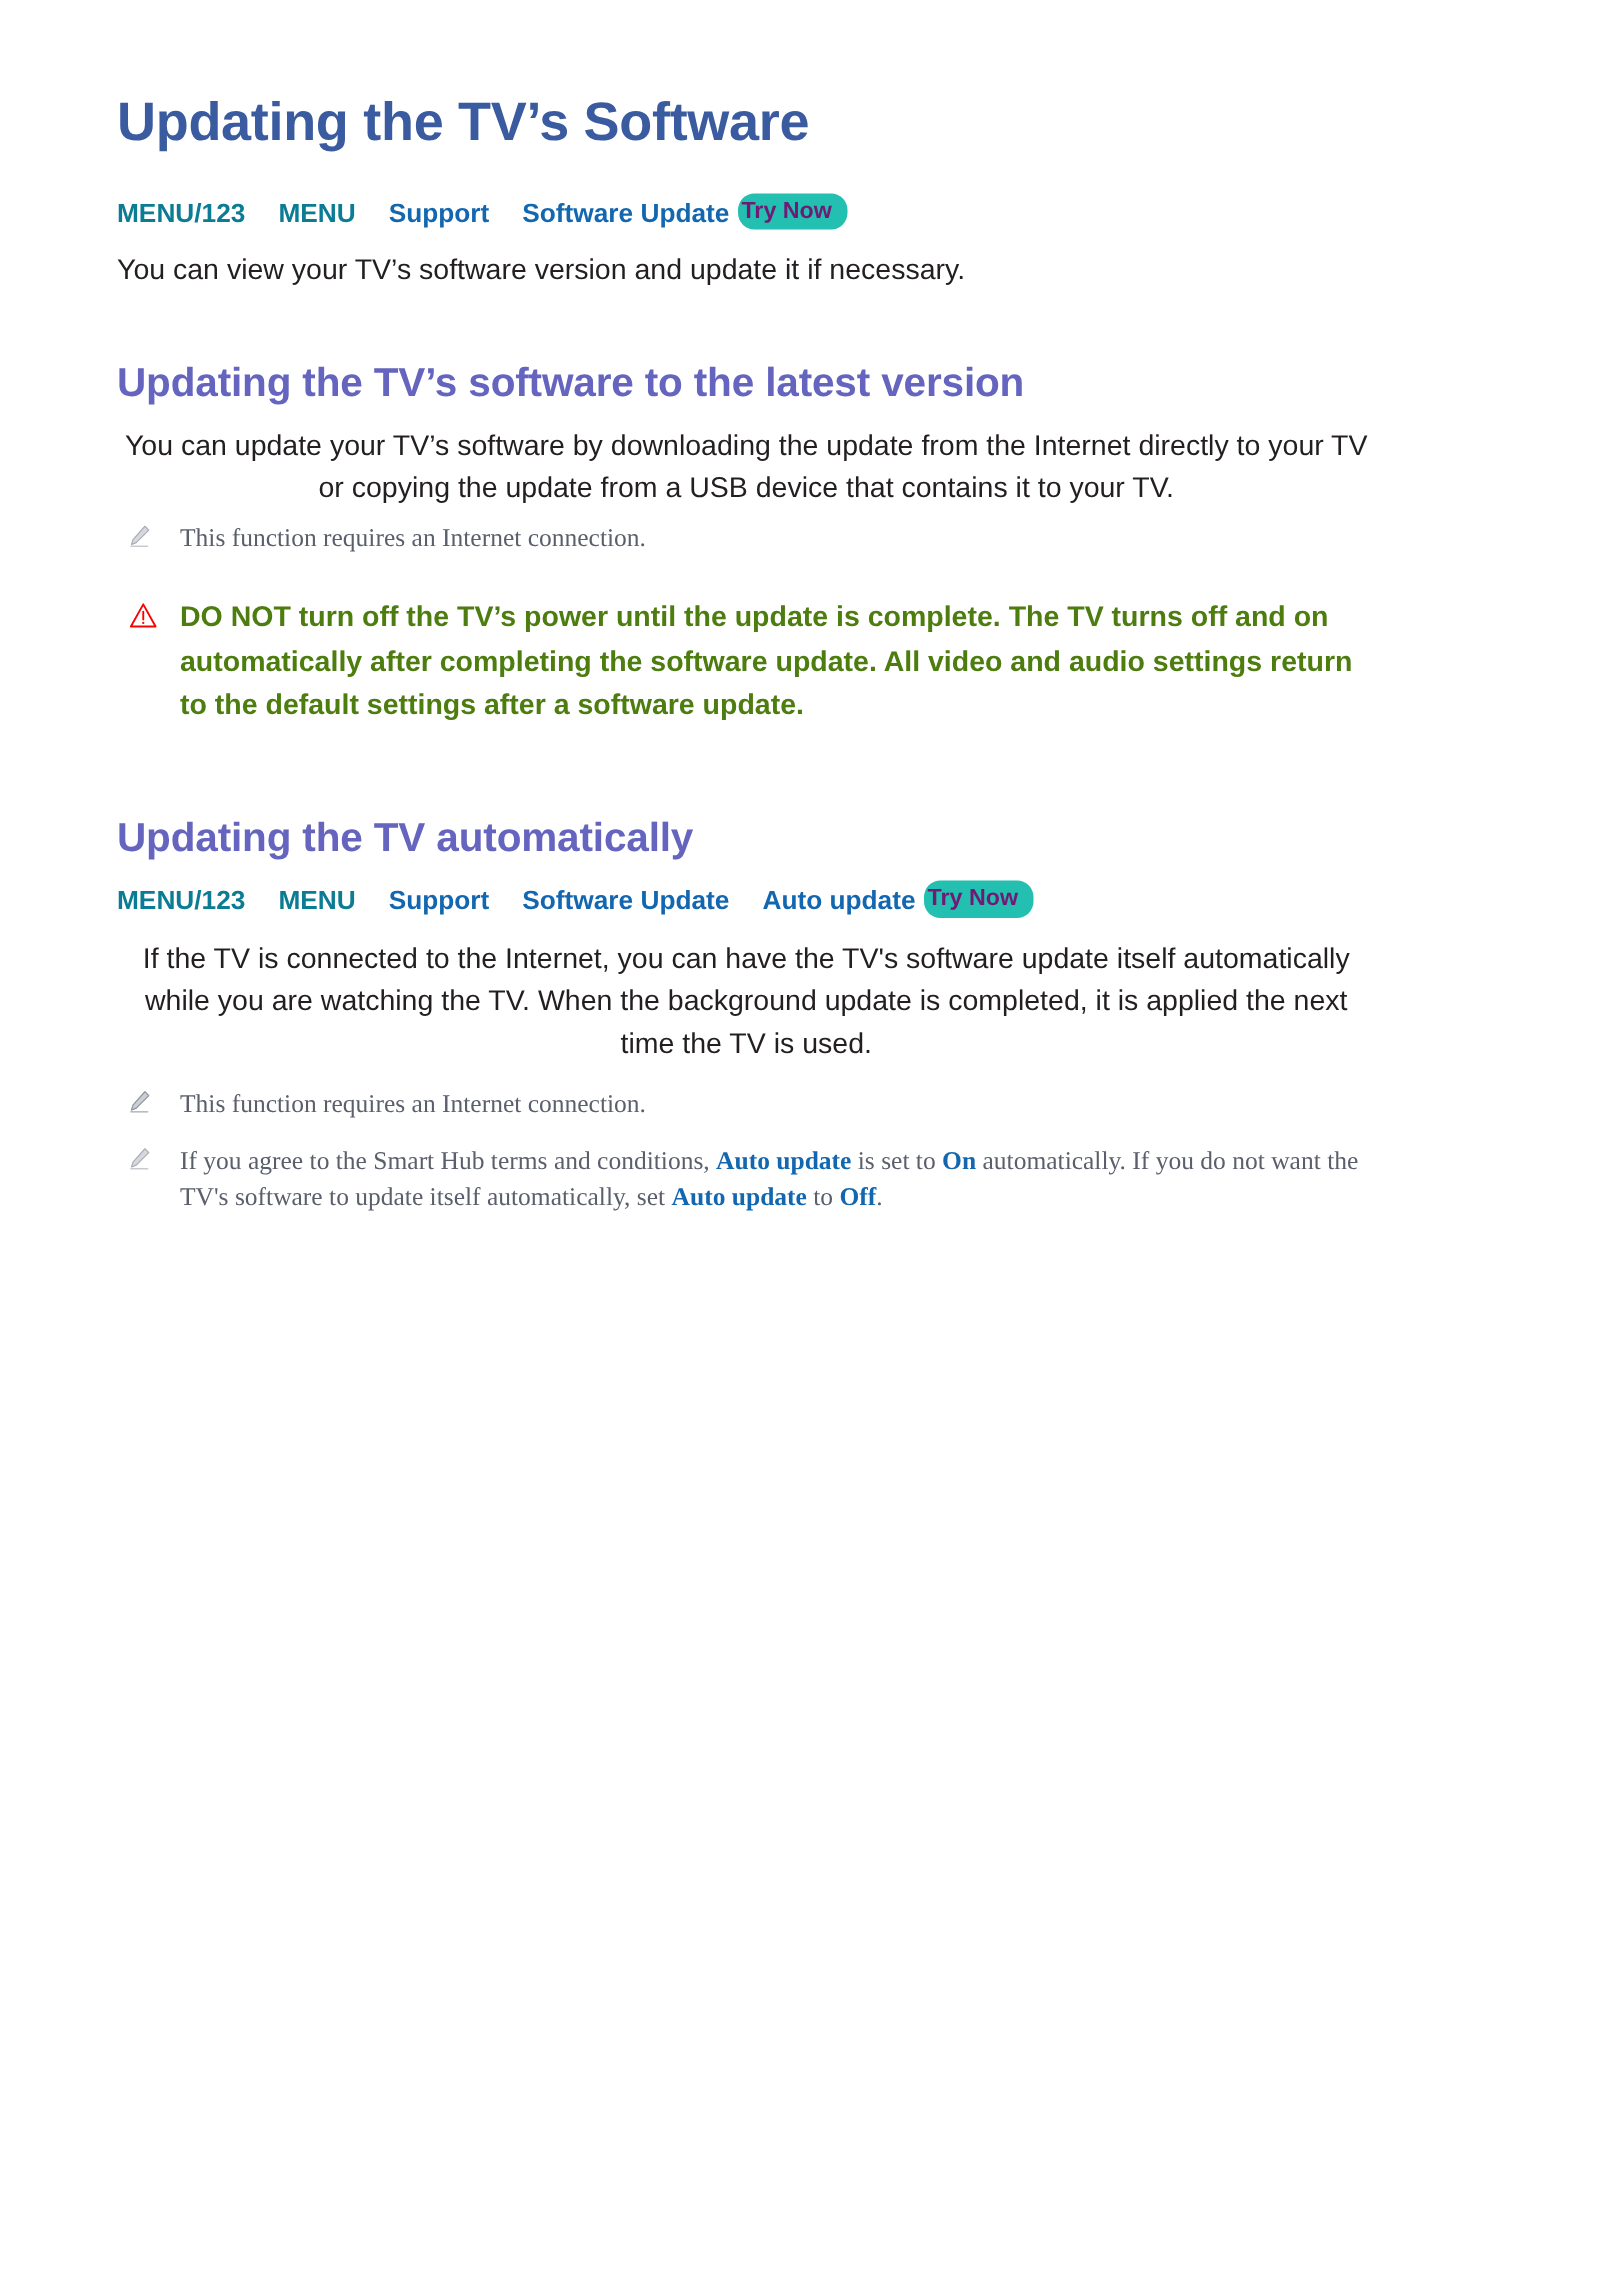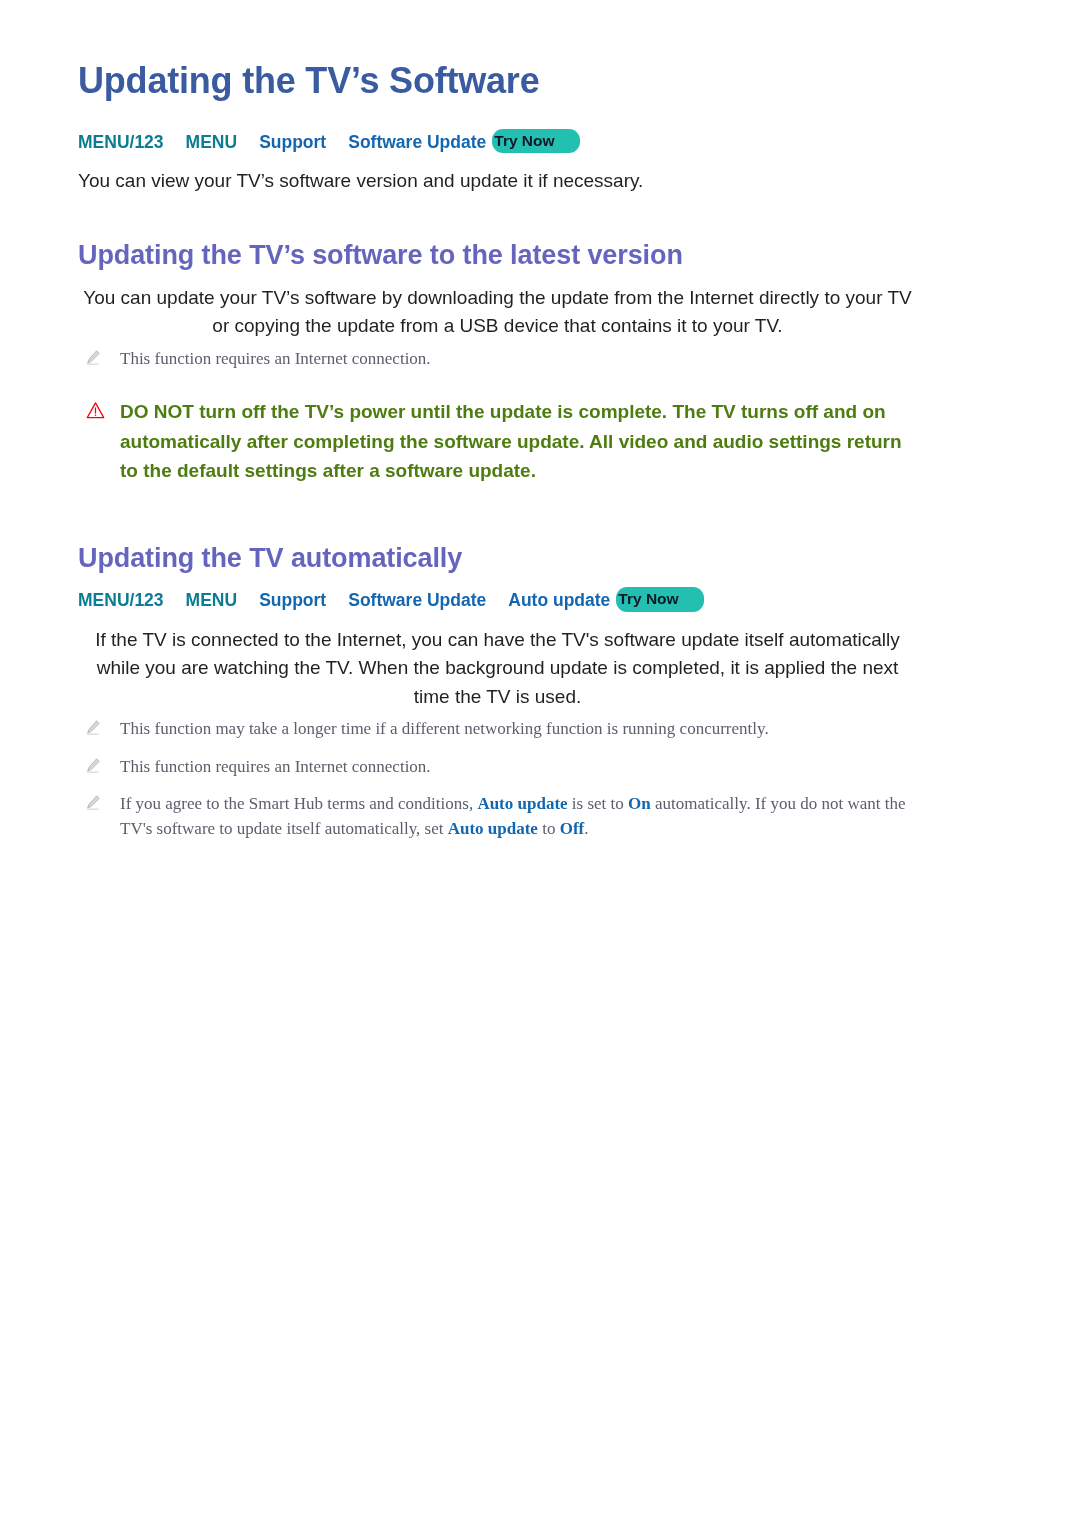--- a/index.html
+++ b/index.html
@@ -63,25 +63,25 @@
     margin-right: 6px;
   }
   .seg-menu123 { color: #0b7c93; }
   .seg-menu    { color: #0b7c93; }
   .seg-normal  { color: #1367b0; }
 
   .try-now {
     display: inline-block;
     vertical-align: middle;
     background: #23bfb0;
-    color: #0f172a;
+    color: #701a75;
     font-size: 15.5px;
     font-weight: bold;
     border-radius: 11px;
-    padding: 2px 25px 3px 5px;
+    padding: 2px 10px 3px 5px;
     line-height: 1.25;
     position: relative;
     top: -1px;
     overflow: hidden;
     text-indent: -3px;
   }
 
   
   .para {
     font-size: 19px;
@@ -188,21 +188,20 @@
   </div>
 
   <p class="para tight">If the TV is connected to the Internet, you can have the TV's software update itself automatically while you are watching the TV. When the background update is completed, it is applied the next time the TV is used.</p>
 
   <ul class="notes">
     <li class="note">
       <svg class="pencil-icon" viewBox="0 0 24 24">
         <path d="M17.8 2.6 L21.4 6.2 L9.6 18 L5.2 19.8 L6.6 15.2 Z" fill="#c9ccd2" stroke="#8d9199" stroke-width="1.1" stroke-linejoin="round"></path>
         <path d="M4.6 21.4 L20.4 21.4" stroke="#b5b9c0" stroke-width="1.3" stroke-linecap="round"></path>
       </svg>
-      <span>This function may take a longer time if a different networking function is running concurrently.</span>
     </li>
     <li class="note">
       <svg class="pencil-icon" viewBox="0 0 24 24">
         <path d="M17.8 2.6 L21.4 6.2 L9.6 18 L5.2 19.8 L6.6 15.2 Z" fill="#c9ccd2" stroke="#8d9199" stroke-width="1.1" stroke-linejoin="round"></path>
         <path d="M4.6 21.4 L20.4 21.4" stroke="#b5b9c0" stroke-width="1.3" stroke-linecap="round"></path>
       </svg>
       <span>This function requires an Internet connection.</span>
     </li>
     <li class="note">
       <svg class="pencil-icon" viewBox="0 0 24 24">

